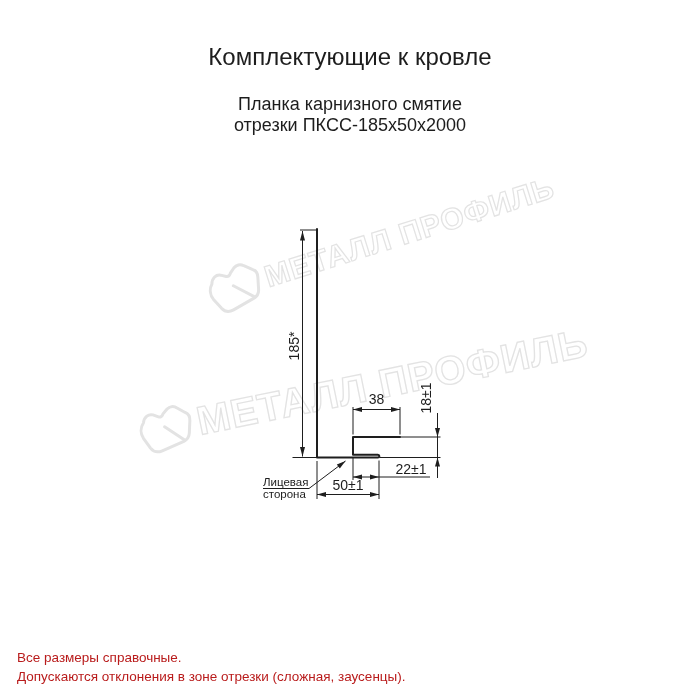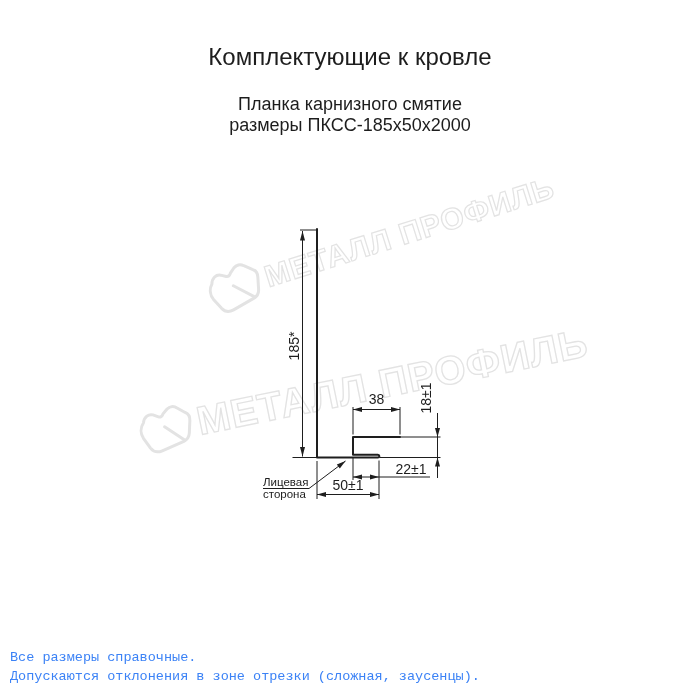--- a/index.html
+++ b/index.html
@@ -10,43 +10,43 @@
   .title{
     position:absolute;top:22px;left:0;width:700px;text-align:center;
     font-size:24px;line-height:28px;color:#1d1d1d;margin-top:21px;
   }
   .subtitle{
     position:absolute;top:94px;left:0;width:700px;text-align:center;
     font-size:18px;line-height:21px;color:#1d1d1d;
   }
   .drawing{position:absolute;left:0;top:0;width:700px;height:700px;}
   .footer{
-    position:absolute;left:10px;top:649px;width:660px;
-    font-size:13.5px;line-height:18.5px;color:#3b82f6;font-family:Liberation Mono, monospace;
+    position:absolute;left:17px;top:649px;width:660px;
+    font-size:13.5px;line-height:18.5px;color:#b91c1c;
   }
   svg text{font-family:"Liberation Sans", sans-serif;fill:#1d1d1d;}
   .dimtext{font-size:14px;}
   .facetext{font-size:11.5px;}
   .wm-text{font-size:30px;font-weight:bold;fill:none;stroke:#e3e3e3;stroke-width:1.2px;letter-spacing:1px;}
   .wm-text-big{font-size:40px;font-weight:bold;fill:none;stroke:#e3e3e3;stroke-width:1.3px;letter-spacing:1px;}
   .wm-shape{fill:none;stroke:#e3e3e3;stroke-width:3px;stroke-linejoin:round;stroke-linecap:round;}
   .profile{fill:none;stroke:#1e1e1e;stroke-width:2px;stroke-linejoin:round;stroke-linecap:round;}
   .thin{fill:none;stroke:#1e1e1e;stroke-width:1px;}
   .arr{fill:#1e1e1e;stroke:none;}
 </style>
 </head>
 <body>
 
 <div class="page">
 
   <div class="title">Комплектующие к кровле</div>
 
   <div class="subtitle">
     <div>Планка карнизного смятие</div>
-    <div>размеры ПКСС-185х50х2000</div>
+    <div>отрезки ПКСС-185х50х2000</div>
   </div>
 
   <svg class="drawing" viewBox="0 0 700 700" xmlns="http://www.w3.org/2000/svg">
 
     <g transform="translate(233,288) rotate(-17.5)">
       <g transform="translate(-28,-23)">
         <path class="wm-shape" d="M9,13 C11,7 16,5 20,7 L25,10 C27,11 29,10 30,8 L35,4 C38,2 42,2 45,5 L52,11 C55,13 56,16 55,20 L52,32 C51,36 49,38 45,39 L22,44 C17,45 13,43 11,39 L6,28 C4,23 5,17 9,13 Z"></path>
         <path class="wm-shape" d="M29,21 L46,38"></path>
       </g>
       <text class="wm-text" x="34" y="10">МЕТАЛЛ ПРОФИЛЬ</text>

